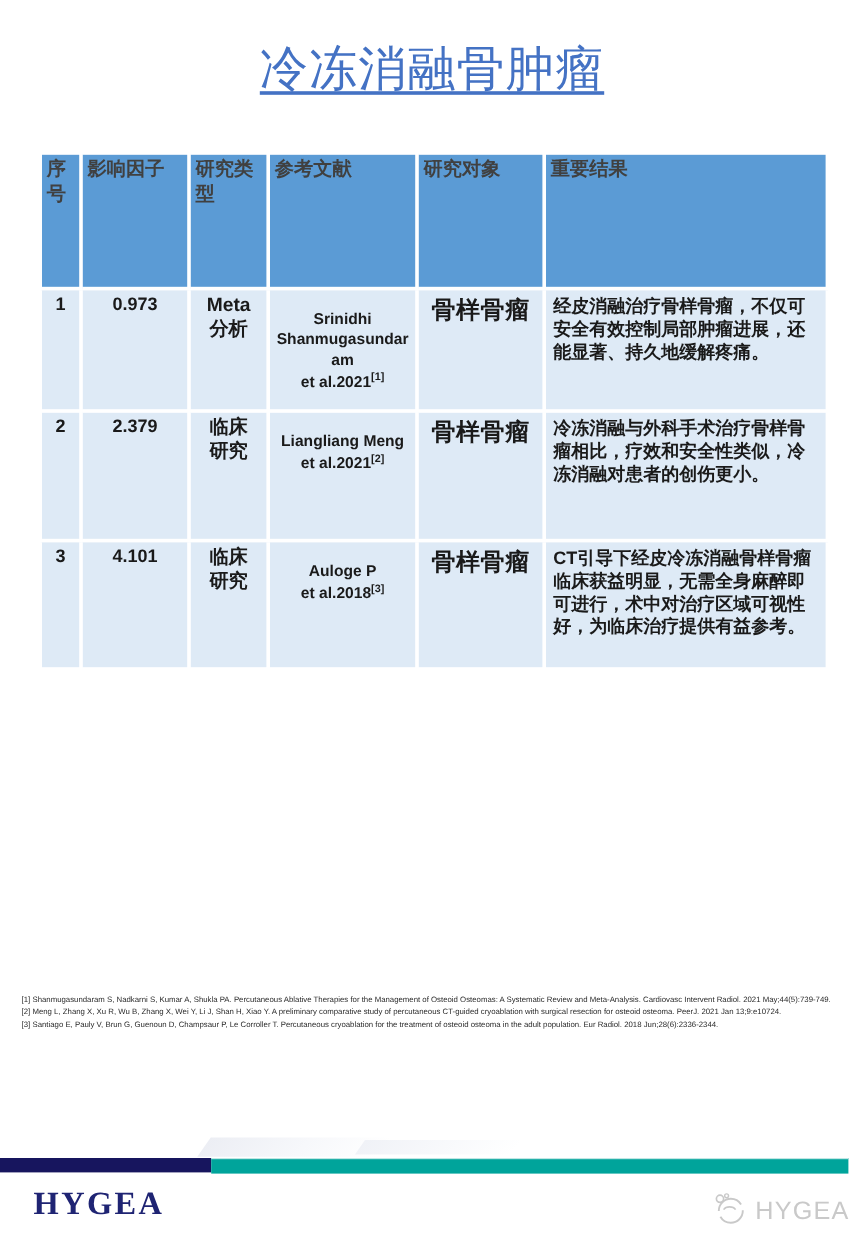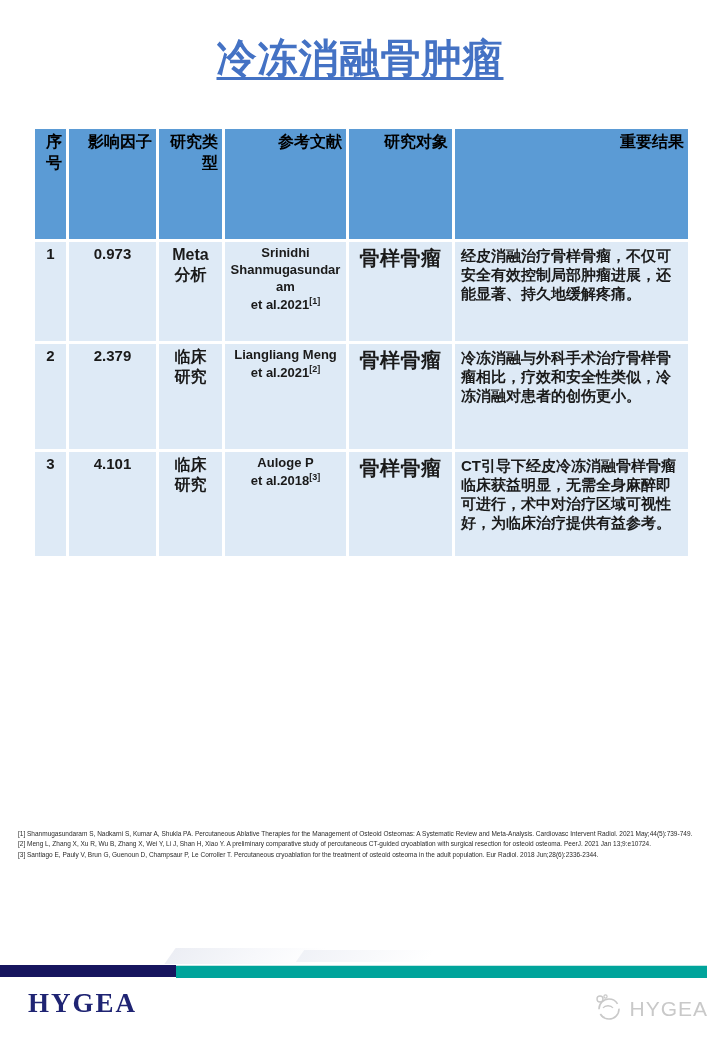--- a/index.html
+++ b/index.html
@@ -3,46 +3,46 @@
 <meta charset="utf-8">
 <style>
   html,body{margin:0;padding:0;}
   body{
     width:720px;height:1040px;position:relative;background:#ffffff;
     font-family:"Liberation Sans","DejaVu Sans",sans-serif;overflow:hidden;
   }
   
   .title-wrap{padding-top:34px;text-align:center;}
   .title-line{
-    font-size:40px;font-weight:bold;color:#4472C4;line-height:1.2;
+    font-size:40px;font-weight:normal;color:#4472C4;line-height:1.2;
     text-decoration:underline;text-decoration-thickness:3px;text-underline-offset:5px;
     letter-spacing:1px;
   }
   
   .study-table{
     margin:44px 0 0 32px;border-collapse:collapse;table-layout:fixed;width:656px;
   }
   .study-table td,.study-table th{
     border:3px solid #ffffff;vertical-align:top;padding:3px 4px;
   }
   .study-table th{
-    background:#5B9BD5;color:#000000;font-size:16px;font-weight:bold;
-    height:104px;text-align:right;line-height:1.3;
+    background:#5B9BD5;color:#404040;font-size:16px;font-weight:bold;
+    height:104px;text-align:left;line-height:1.3;
   }
   .study-table td{
     background:#DEEAF6;color:#1A1A1A;font-weight:bold;text-align:center;
   }
   tr.r1 td{height:91px;}
   tr.r2 td{height:97px;}
   tr.r3 td{height:96px;}
   td.no,td.if{font-size:15px;}
   td.type{font-size:16px;line-height:1.25;margin-top:16px;}
   td.type .type-inner{width:42px;margin:0 auto;overflow-wrap:break-word;}
   td.ref{font-size:13px;line-height:1.3;}
-  td.ref .ref-name{overflow-wrap:break-word;}
+  td.ref .ref-name{overflow-wrap:break-word;margin-top:13px;}
   td.ref sup{font-size:9px;}
   td.subject{font-size:20px;letter-spacing:0.5px;}
   td.result{font-size:15px;text-align:left;line-height:1.27;padding:4px 6px;}
   
   .footnotes{
     position:absolute;left:18px;top:829px;width:692px;
     font-size:6.5px;line-height:1.6;color:#2a2a2a;font-weight:normal;
   }
   .footnote{margin:0;}
   

